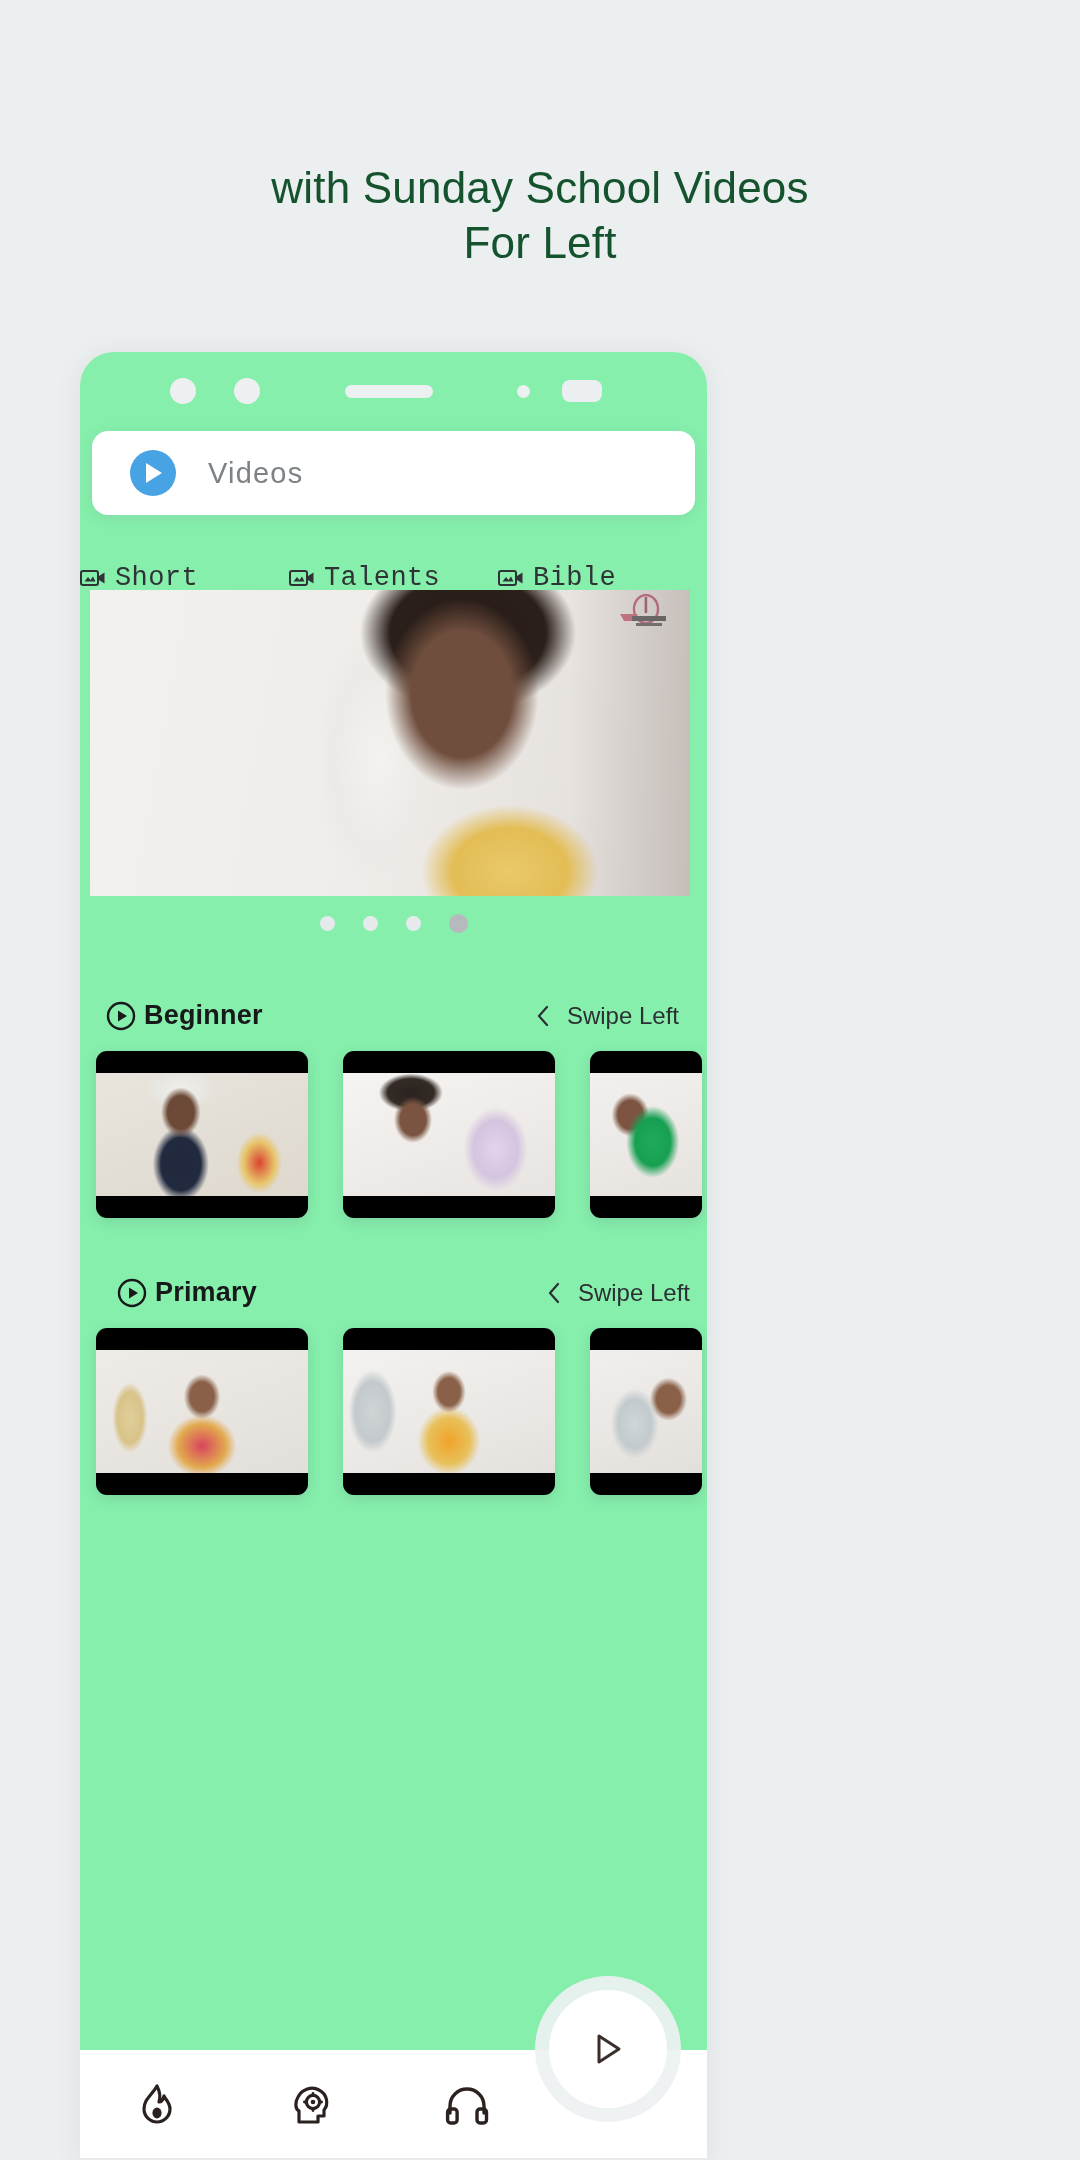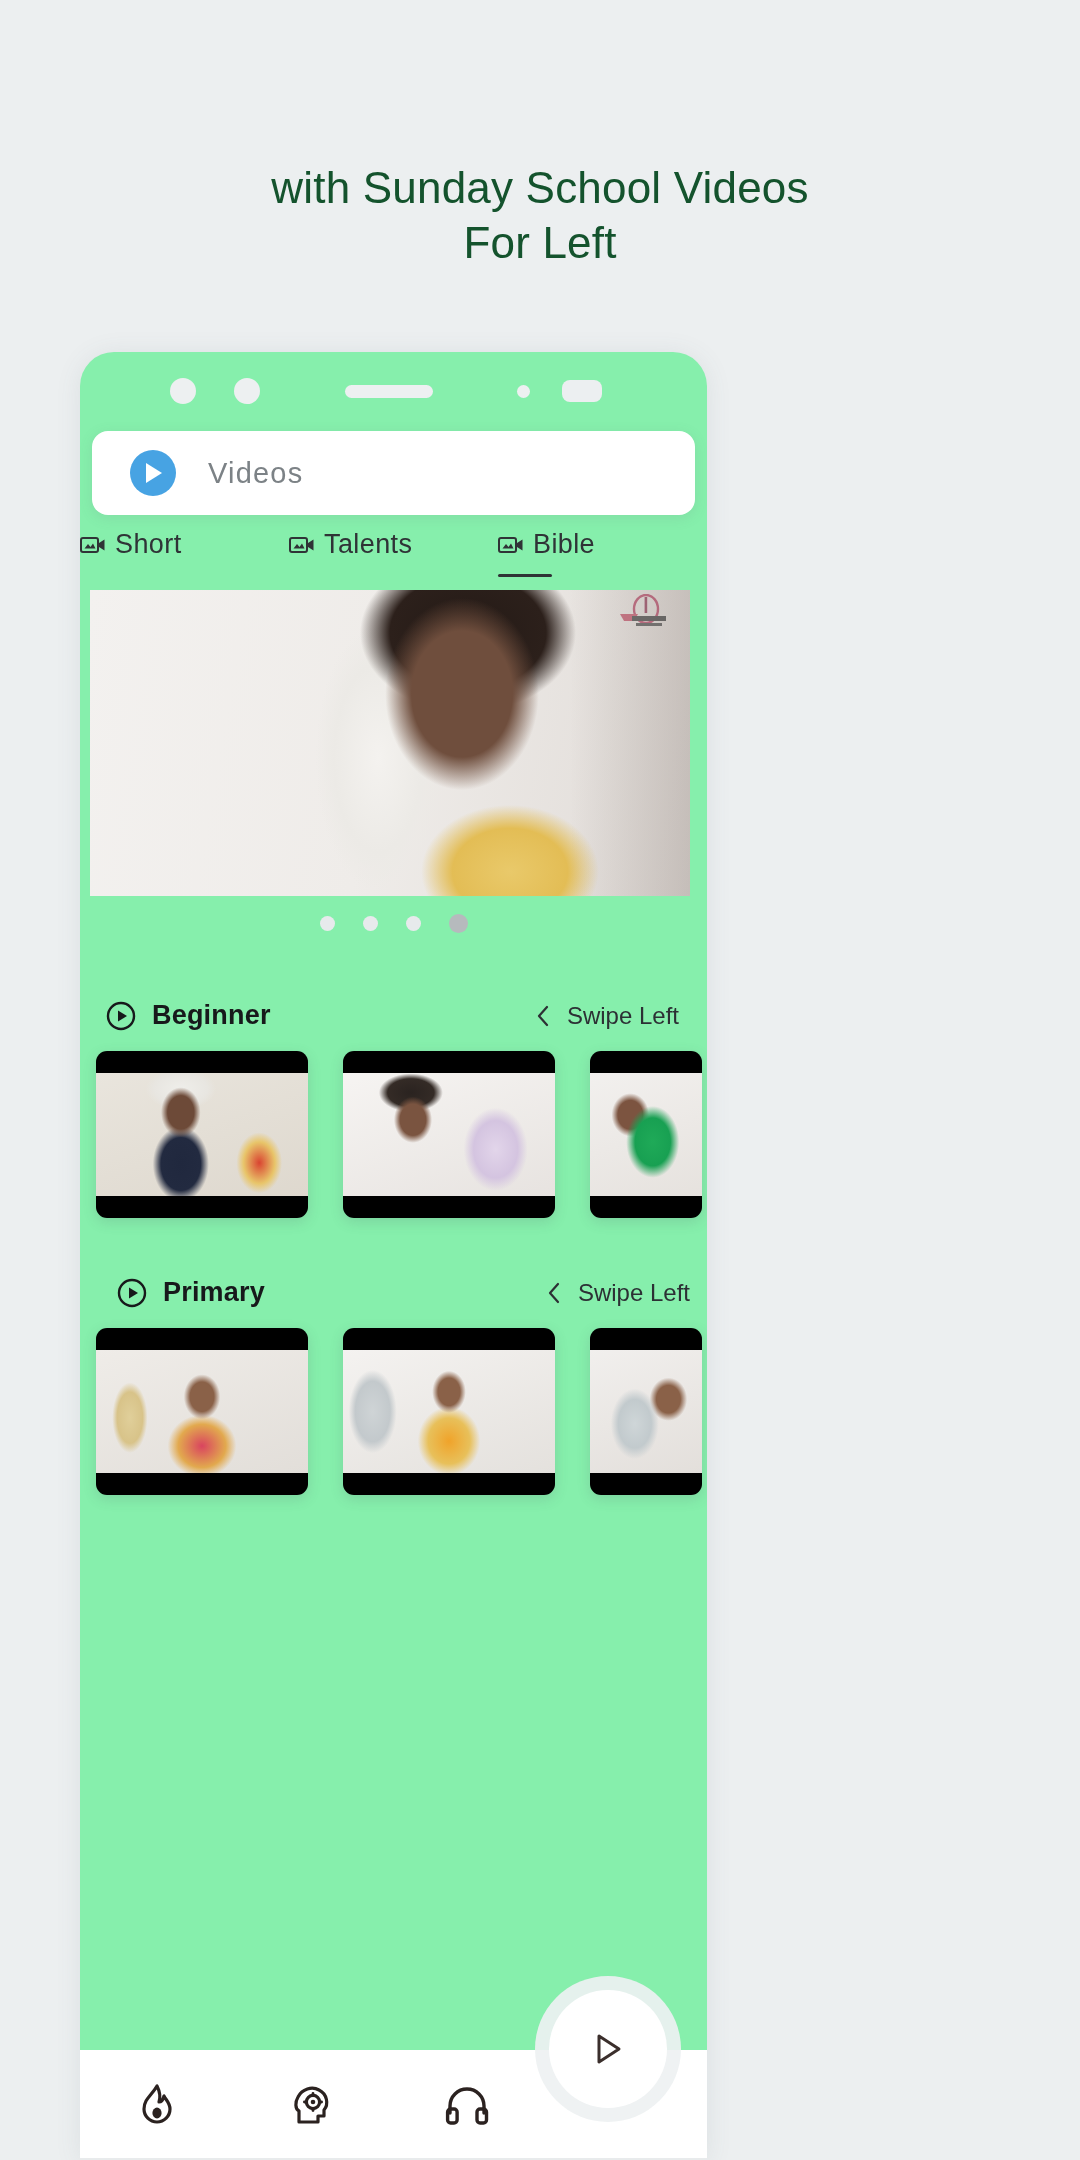--- a/index.html
+++ b/index.html
@@ -75,22 +75,22 @@
     color:#7c8286;
     letter-spacing:1.2px;
   }
 
   
   .tabs {
     position:absolute; left:0; top:177px; width:100%; height:64px;
     display:flex;
   }
   .tab {
-    flex:1; display:flex; flex-direction:column;
-    align-items:flex-start; justify-content:flex-start;
+    flex:1; display:flex; flex-direction:row;
+    align-items:flex-end; justify-content:flex-start;font-family:Liberation Mono, monospace;
   }
   .tab-inner { display:flex; align-items:center; gap:9px; }
   .tab-label { font-size:27px; color:#2f3336; letter-spacing:.4px; }
   .tab-underline {
     width:54px; height:3px; background:#2f3336;
     border-radius:2px; margin-top:14px;
   }
   .tab-underline.hidden { background:transparent; }
 
   
@@ -126,21 +126,21 @@
   }
   .dot { width:15px; height:15px; border-radius:50%; background:#e7eaec; }
   .dot.active { background:#b6babd; width:19px; height:19px; }
 
   
   .section-head {
     position:absolute; left:0; width:100%;
     display:flex; align-items:center;
     padding:0 28px 0 26px;
   }
-  .sec-left { display:flex; align-items:center; gap:16px; }
+  .sec-left { display:flex; align-items:center; gap:8px; }
   .sec-title { font-size:27px; font-weight:bold; color:#17191b; letter-spacing:.2px; }
   .sec-right {
     margin-left:auto; display:flex; align-items:center; gap:17px;
   }
   .sec-swipe { font-size:24px; color:#2c3034; }
 
   .cardrow {
     position:absolute; left:0; width:100%;
     display:flex; gap:35px;
     padding-left:16px;

